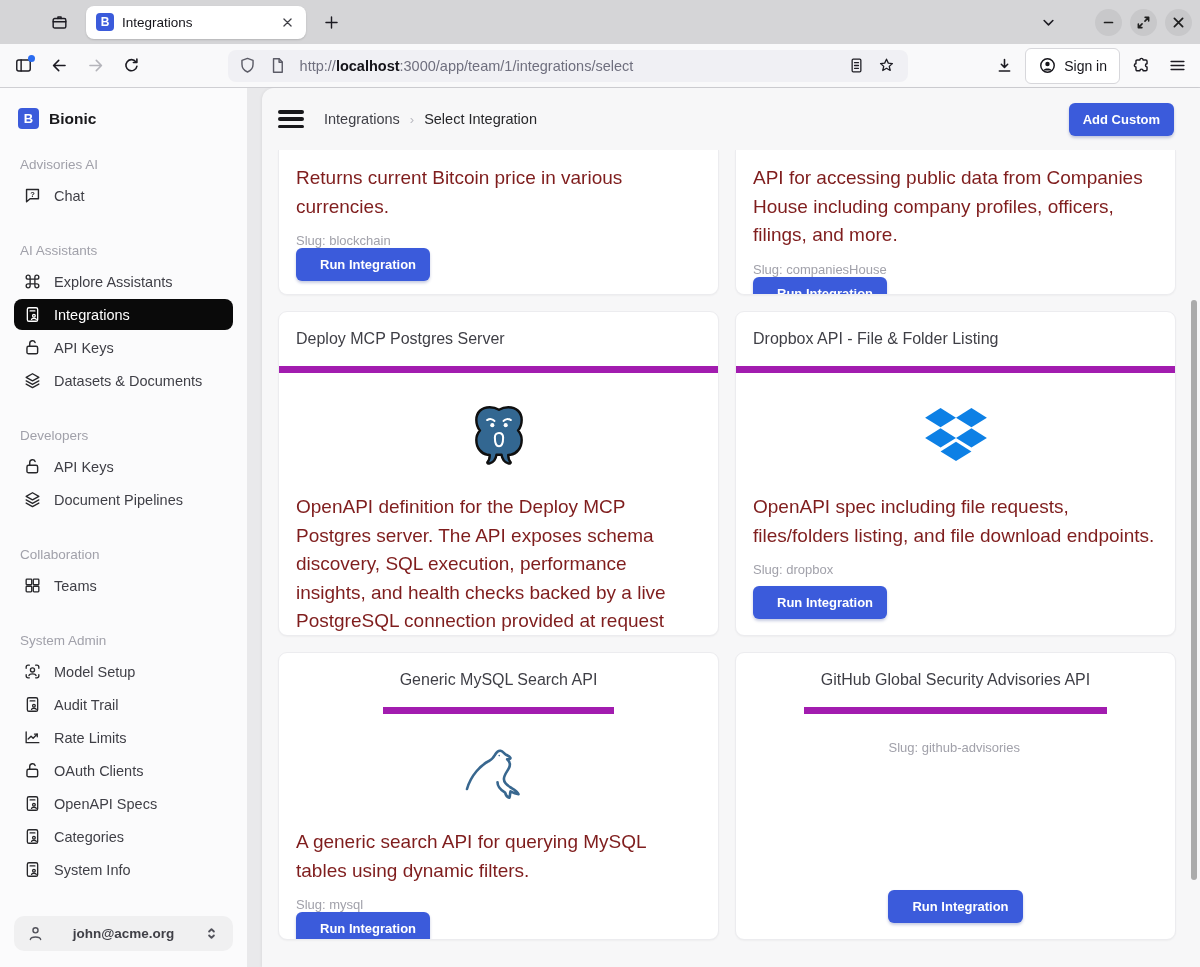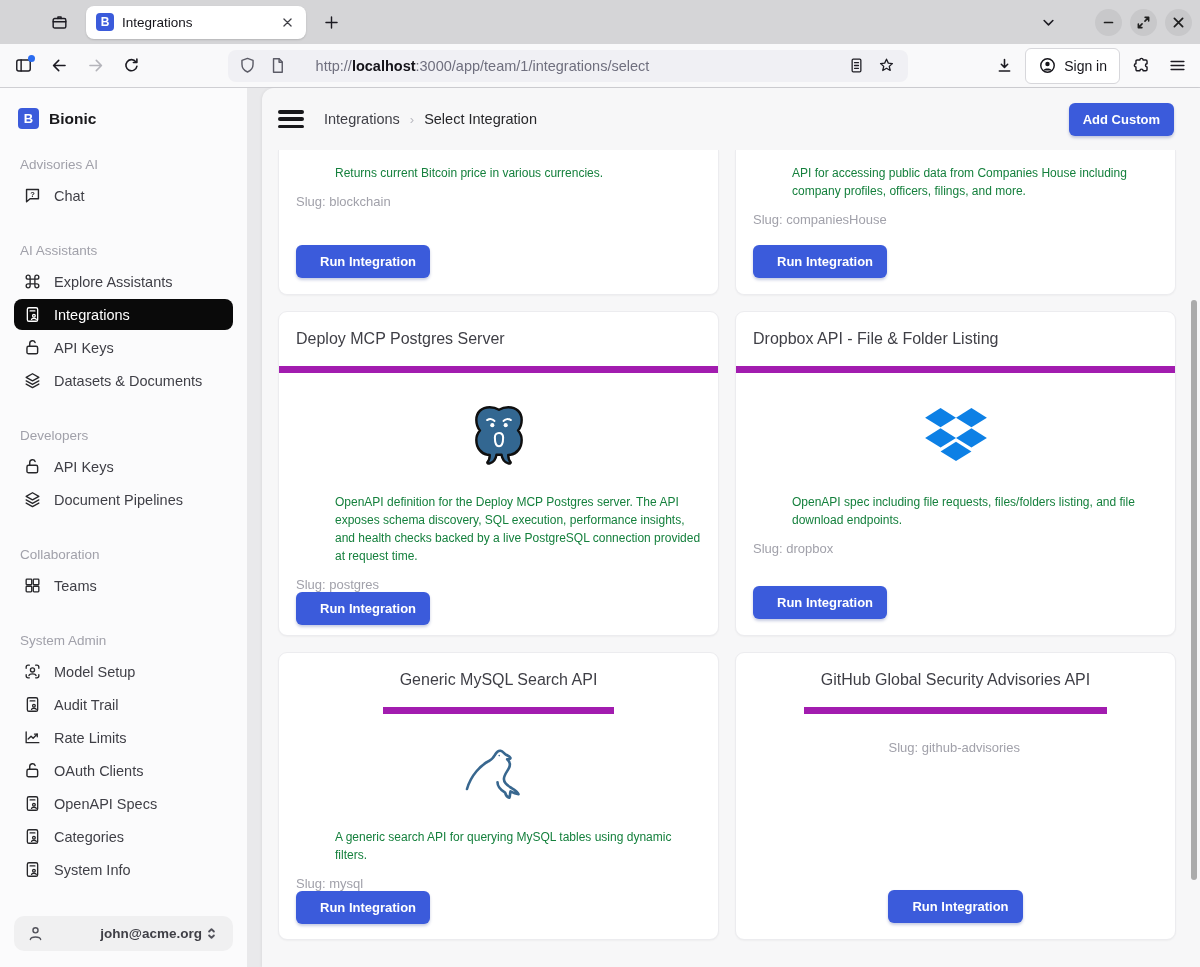--- a/index.html
+++ b/index.html
@@ -17,40 +17,40 @@
   .tabbar-right { position:absolute; right:8px; top:0; height:44px; display:flex; align-items:center; gap:8px; }
   .tabs-chevron { color:#1c1b22; margin-right:24px; }
   .win-btn { width:27px; height:27px; border-radius:50%; background:#c8c8ca; display:flex; align-items:center; justify-content:center; color:#1f1f1f; }
 
   .navbar { height:44px; background:#f9f9fa; border-bottom:1px solid #cfcfd3; display:flex; align-items:center; padding:0 8px; gap:4px; }
   .nav-left { display:flex; align-items:center; gap:6px; }
   .fxview { position:relative; }
   .fxview .dot { position:absolute; top:4px; right:3px; width:7px; height:7px; border-radius:50%; background:#2b6cf0; }
   .fwd { color:#b4b4ba; }
   .urlbar { flex:1; max-width:680px; margin:0 auto; height:32px; background:#f0f0f4; border-radius:8px; display:flex; align-items:center; padding:0 8px; gap:6px; }
-  .url-text { font-size:14.5px; color:#6f6f7e; flex:1; white-space:nowrap; overflow:hidden; margin-left:20px; }
+  .url-text { font-size:14.5px; color:#6f6f7e; flex:1; white-space:nowrap; overflow:hidden; margin-left:4px; }
   .url-text .host { color:#15141a; font-weight:700; }
   .urlbar .right-icons { margin-left:auto; display:flex; align-items:center; gap:4px; color:#5b5b66; }
   .nav-right { display:flex; align-items:center; gap:6px; }
   .signin { display:flex; align-items:center; gap:7px; background:#fff; border:1px solid #d7d7db; border-radius:6px; height:36px; padding:0 12px; font-size:14px; color:#15141a; }
 
   
   .page { display:flex; height:879px; }
   .sidebar { width:247px; background:#fbfbfc; padding:12px 14px 16px 14px; display:flex; flex-direction:column; overflow:hidden; }
   .brand { display:flex; align-items:center; gap:10px; padding:8px 4px 4px 4px; margin-bottom:10px; }
   .brand-badge { width:21px; height:21px; border-radius:4px; background:#3b5bdb; color:#fff; font-weight:bold; font-size:13px; display:flex; align-items:center; justify-content:center; }
   .brand-name { font-size:15.5px; font-weight:700; color:#18181b; }
   .section-label { font-size:13.5px; color:#a1a1aa; margin:14px 6px 8px 6px; }
   .side-item { display:flex; align-items:center; gap:12px; padding:6px 9px; border-radius:8px; font-size:14.5px; color:#3f3f46; margin-bottom:2px; }
   .side-item .icon { width:19px; height:19px; color:#27272a; display:flex; align-items:center; justify-content:center; flex:0 0 auto; }
   .side-item.active { background:#0a0a0a; color:#fff; }
   .side-item.active .icon { color:#fff; }
   .side-gap { height:16px; }
   .user-pill { margin-top:auto; background:#f0f0f1; border-radius:10px; height:35px; display:flex; align-items:center; padding:0 12px; color:#52525b; }
-  .user-pill .email { flex:1; text-align:right; font-size:13.5px; font-weight:700; color:#3f3f46; }
+  .user-pill .email { flex:1; text-align:center; font-size:13.5px; font-weight:700; color:#3f3f46; }
 
   .main { flex:1; background:#f7f7f8; margin-left:15px; border-radius:12px 0 0 0; position:relative; display:flex; flex-direction:column; box-shadow:-1px 0 3px rgba(0,0,0,.05); }
   .main-header { height:62px; display:flex; align-items:center; padding:0 26px 0 16px; gap:20px; }
   .hamburger { width:26px; height:22px; display:flex; flex-direction:column; justify-content:space-between; padding:2px 0; }
   .hamburger span { display:block; height:3.5px; background:#18181b; border-radius:2px; }
   .breadcrumb { display:flex; align-items:center; gap:10px; font-size:14.5px; }
   .crumb { color:#3f3f46; }
   .crumb-sep { color:#b9b9c0; font-size:13px; }
   .crumb.current { color:#27272a; }
   .btn-blue { background:#3b5bdb; color:#fff; border:none; border-radius:6px; font-size:13px; font-weight:700; padding:9px 14px; box-shadow:0 2px 3px rgba(30,50,140,.25); font-family:inherit; }
@@ -59,21 +59,21 @@
   .cards-viewport { flex:1; overflow:hidden; }
   .grid { display:grid; grid-template-columns:441px 441px; gap:16px; padding:0 24px 16px 16px; }
   .card { background:#fff; border:1px solid #ececef; border-radius:9px; box-shadow:0 1px 2px rgba(0,0,0,.04); display:flex; flex-direction:column; overflow:hidden; }
   .card.clipped { border-top:none; border-radius:0 0 9px 9px; height:145px; }
   .card.r2 { height:325px; }
   .card.r3 { height:288px;align-items:center; }
   .card-head { padding:18px 17px; border-bottom:7px solid #a21caf; }
   .card-title { font-size:16px; font-weight:400; color:#3f3f46; }
   .card-body { padding:14px 17px 16px 17px; flex:1; display:flex; flex-direction:column; align-items:flex-start; }
   .logo-box { align-self:center; margin:10px 0 18px 0; height:78px; display:flex; align-items:center; justify-content:center; }
-  .desc { font-size:12px; line-height:1.5; color:#15803d;margin-left:39px; }
+  .desc { font-size:19px; line-height:1.5; color:#7f1d1d; }
   .slug { font-size:13px; color:#a1a1aa; margin-top:12px; }
   .run-btn { margin-top:auto;padding-left:24px; }
   .card .run-btn { margin-top:auto; }
 
   .scrollbar-thumb { position:absolute; right:3px; top:212px; width:6px; height:580px; background:#ababab; border-radius:3px; }
 
   svg { display:block; }
 </style>
 </head>
 <body>

